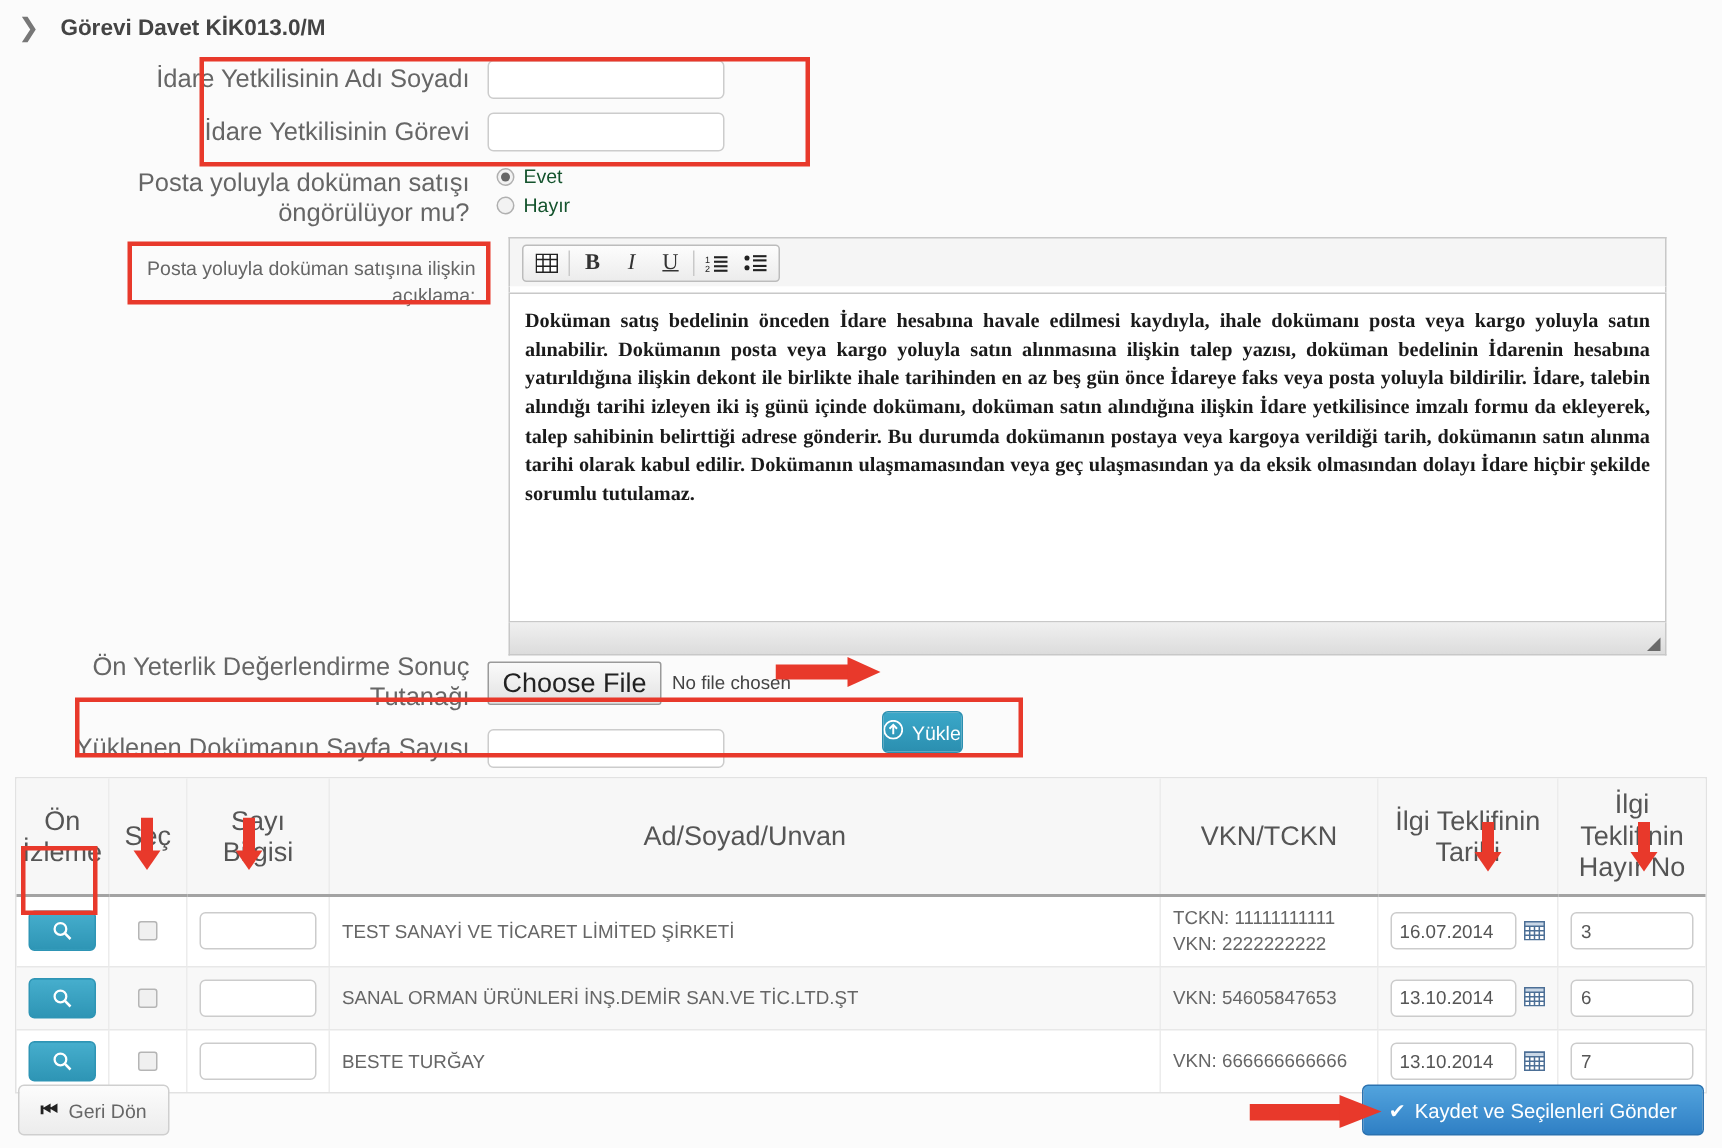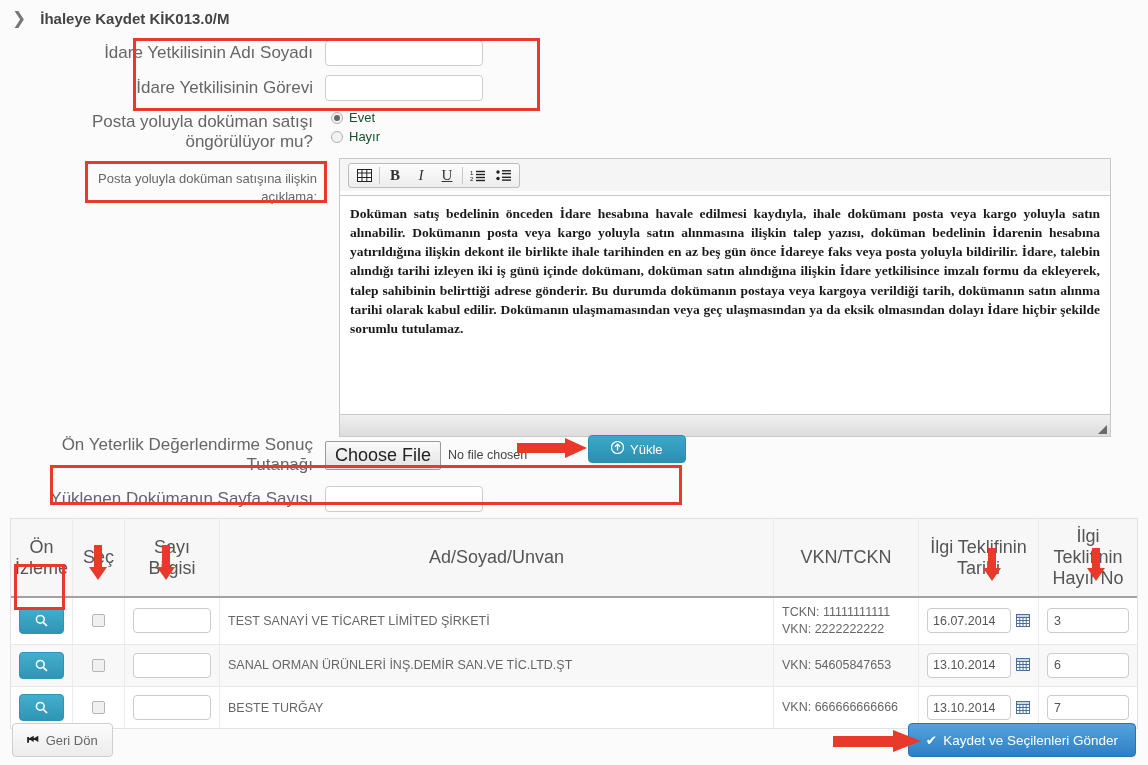--- a/index.html
+++ b/index.html
@@ -141,21 +141,22 @@
   .btn {
     border:none; border-radius:4px;
     font-family:"Liberation Sans", sans-serif;
     color:#fff; cursor:pointer;
     display:inline-flex; align-items:center; justify-content:center; gap:6px;
   }
   .btn-yukle {
     background:linear-gradient(#3ba8c9,#2b8fb0);
     border:1px solid #2b8fb0;
     font-size:13px;
-    padding:5px 22px;
+    padding:5px 0;
+    margin-top:39px;
   }
   .btn-submit {
     background:linear-gradient(#52a3dd,#2f7fc4);
     border:1px solid #2b72b0;
     font-size:13.5px;
     padding:8px 17px;
   }
   .btn-back {
     background:linear-gradient(#fcfcfc,#ececec);
     border:1px solid #cfcfcf;
@@ -249,21 +250,21 @@
     position:absolute; left:0; top:715px; width:1148px; height:50px;
     display:flex; align-items:center; justify-content:space-between;
     padding:0 12px;
   }
 </style>
 </head>
 <body>
 
 <div class="page-header">
   <span class="chevron">❯</span>
-  <span class="page-title">İhaleye Kaydet KİK013.0/M</span>
+  <span class="page-title">Görevi Davet KİK013.0/M</span>
 </div>
 
 <div style="position:absolute; left:0; top:40px; width:560px;">
   <div class="form-row">
     <span class="form-label">İdare Yetkilisinin Adı Soyadı</span>
     <input class="txt txt-wide" type="text" value="" style="">
   </div>
   <div class="form-row">
     <span class="form-label">İdare Yetkilisinin Görevi</span>
     <input class="txt txt-wide" type="text" value="" style="">

